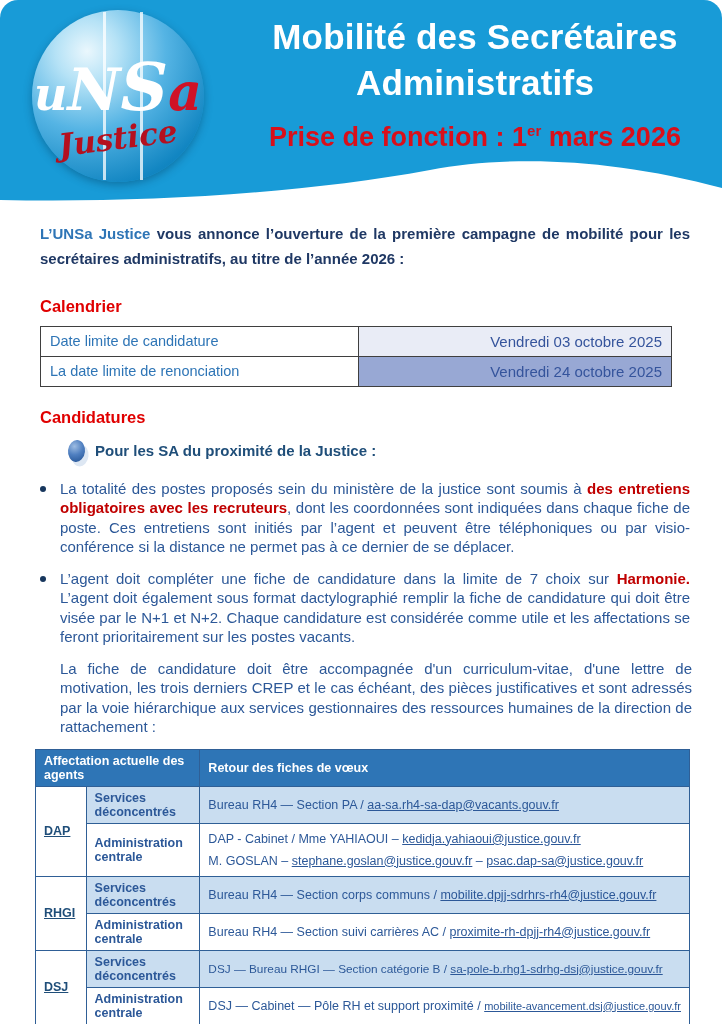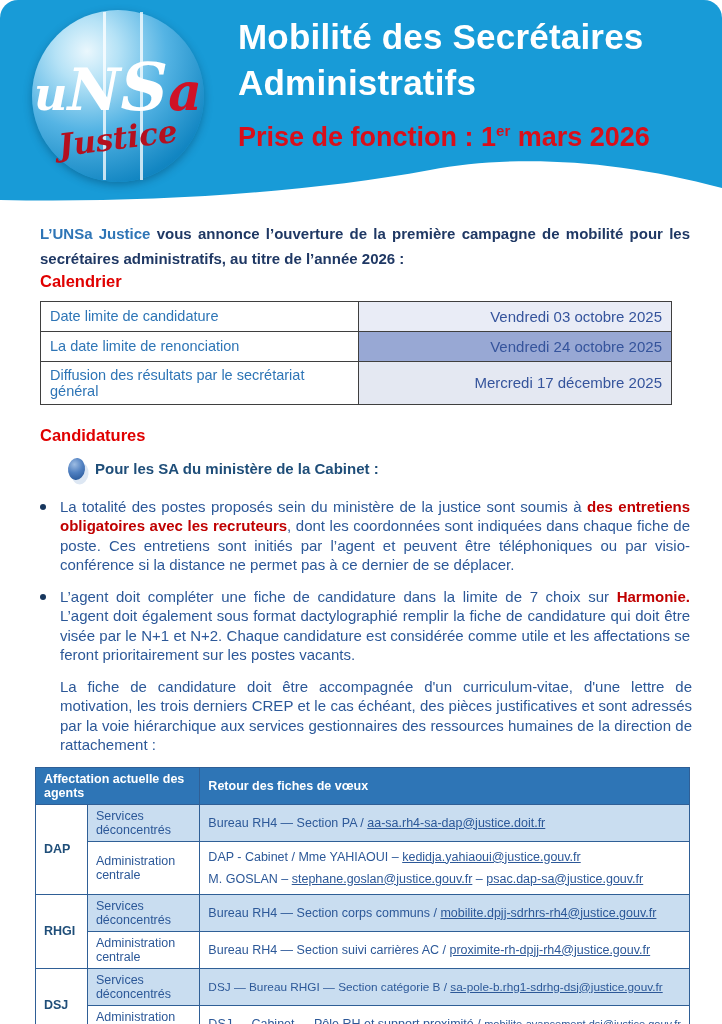--- a/index.html
+++ b/index.html
@@ -30,38 +30,38 @@
     font-family:"DejaVu Serif", serif; font-style:italic; font-weight:bold;
     color:#ffffff; line-height:1; white-space:nowrap;
   }
   .logo .l-u { font-size:46px; } .logo .l-n { font-size:58px; } .logo .l-s { font-size:66px; }
   .logo .l-a { font-size:52px; color:#cf1226; }
   .logo .justice {
     position:absolute; bottom:26px; left:0; right:0; text-align:center;
     font-family:"DejaVu Serif", serif; font-style:italic; font-weight:bold;
     font-size:31px; color:#b5101f; transform:rotate(-7deg);
   }
-  .titles { position:absolute; left:238px; top:14px; width:474px; }
+  .titles { position:absolute; left:238px; top:14px; width:474px; text-align:center; }
   .titles h1 {
     color:#ffffff; font-size:35px; font-weight:bold; line-height:1.32;
     letter-spacing:.2px;
   }
   .titles .subtitle {
     margin-top:16px; color:#d90f1a; font-size:27px; font-weight:bold;
   }
   .titles .subtitle sup { font-size:15px; }
   
   .content { padding:14px 32px 0 40px; }
   .intro {
     font-size:15px; font-weight:bold; color:#1f3864;
     text-align:justify; line-height:1.65; width:650px;
   }
   .intro .lead { color:#2e75b6; }
   .red-heading {
-    color:#e00000; font-size:16.5px; font-weight:bold; margin-top:0;
+    color:#e00000; font-size:16.5px; font-weight:bold; margin-top:25px;
   }
   
   .cal-table {
     border-collapse:collapse; margin-top:10px; width:632px;
     font-size:14.5px;
   }
   .cal-table td { border:1.6px solid #3f3f3f; padding:5px 9px; height:30px; }
   .cal-table .cal-label { color:#2e75b6; width:318px; background:#ffffff; }
   .cal-table .cal-value { text-align:right; color:#35549c; font-size:15px;padding-left:44px; }
   .cal-table tr:nth-child(1) .cal-value { background:#e9ecf6; }
@@ -97,22 +97,22 @@
   
   .dir-table {
     border-collapse:collapse; margin:12px 0 0 -5px; width:655px;
     font-size:12.5px; color:#2c5898;
   }
   .dir-table td, .dir-table th { border:1.4px solid #2f5f96; padding:4px 8px; vertical-align:middle; }
   .dir-table thead th {
     background:#2e75b6; color:#ffffff; text-align:left;
     font-size:12.5px; font-weight:bold; height:34px;
   }
-  .dir-table .dir-cell { font-weight:bold; color:#1f4e79; width:60px; background:#ffffff; }
-  .dir-table .scope-cell { width:148px; }
+  .dir-table .dir-cell { font-weight:bold; color:#1f4e79; width:60px; background:#ffffff;text-decoration:underline; }
+  .dir-table .scope-cell { width:148px;font-weight:bold; }
   .dir-table tr.shade .scope-cell, .dir-table tr.shade .content-cell { background:#c9ddf0; }
   .dir-table .content-cell { }
   .dir-table .nowrap { white-space:nowrap; overflow:hidden; }
   .dir-table .small { font-size:11.8px; }
   .dir-table .xsmall { font-size:11px; }
   .dir-table .stacked div { padding:4px 0; }
   .dir-table a.link { color:#2c5898; text-decoration:underline; cursor:pointer; }
   .dir-table .row-tall td { height:34px; }
 </style>
 </head>
@@ -148,32 +148,28 @@
     <table class="cal-table">
       <tbody>
         <tr>
           <td class="cal-label">Date limite de candidature</td>
           <td class="cal-value">Vendredi 03 octobre 2025</td>
         </tr>
         <tr>
           <td class="cal-label">La date limite de renonciation</td>
           <td class="cal-value">Vendredi 24 octobre 2025</td>
         </tr>
-        <tr>
-          <td class="cal-label">Diffusion des résultats par le secrétariat général</td>
-          <td class="cal-value">Mercredi 17 décembre 2025</td>
-        </tr>
       </tbody>
     </table>
 
     <h2 class="red-heading cand-heading">Candidatures</h2>
 
     <div class="sub-bullet">
       <span class="oval"></span>
-      <span class="sb-label">Pour les SA du ministère de la Cabinet :</span>
+      <span class="sb-label">Pour les SA du proximité de la Justice :</span>
     </div>
 
     <ul class="points">
       <li>
         <span class="dot"></span>
         <span>La totalité des postes proposés sein du ministère de la justice sont soumis à </span><span class="red-strong">des entretiens obligatoires avec les recruteurs</span><span>, dont les coordonnées sont indiquées dans chaque fiche de poste. Ces entretiens sont initiés par l’agent et peuvent être téléphoniques ou par visio-conférence si la distance ne permet pas à ce dernier de se déplacer.</span>
       </li>
       <li>
         <span class="dot"></span>
         <span>L’agent doit compléter une fiche de candidature dans la limite de 7 choix sur </span><span class="red-strong">Harmonie.</span><span>  L’agent doit également sous format dactylographié remplir la fiche de candidature qui doit être visée par le N+1 et N+2. Chaque candidature est considérée comme utile et les affectations se feront prioritairement sur les postes vacants.</span>
@@ -186,21 +182,21 @@
       <thead>
         <tr>
           <th colspan="2">Affectation actuelle des agents</th>
           <th>Retour des fiches de vœux</th>
         </tr>
       </thead>
       <tbody>
         <tr class="shade">
           <td class="dir-cell" rowspan="2">DAP</td>
           <td class="scope-cell">Services déconcentrés</td>
-          <td class="content-cell nowrap"><span>Bureau RH4 — Section PA / </span><a class="link">aa-sa.rh4-sa-dap@justice.doit.fr</a></td>
+          <td class="content-cell nowrap"><span>Bureau RH4 — Section PA / </span><a class="link">aa-sa.rh4-sa-dap@vacants.gouv.fr</a></td>
         </tr>
         <tr class="row-tall">
           <td class="scope-cell">Administration centrale</td>
           <td class="content-cell stacked">
             <div><span>DAP - Cabinet / Mme YAHIAOUI – </span><a class="link">kedidja.yahiaoui@justice.gouv.fr</a></div>
             <div><span>M. GOSLAN – </span><a class="link">stephane.goslan@justice.gouv.fr</a><span> – </span><a class="link">psac.dap-sa@justice.gouv.fr</a></div>
           </td>
         </tr>
         <tr class="shade row-tall">
           <td class="dir-cell" rowspan="2">RHGI</td>

